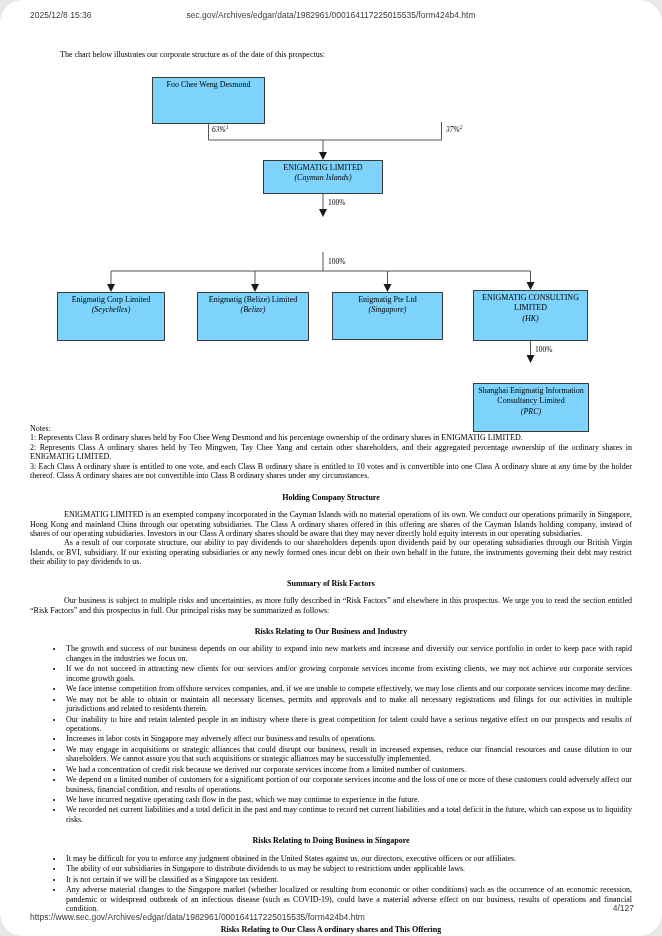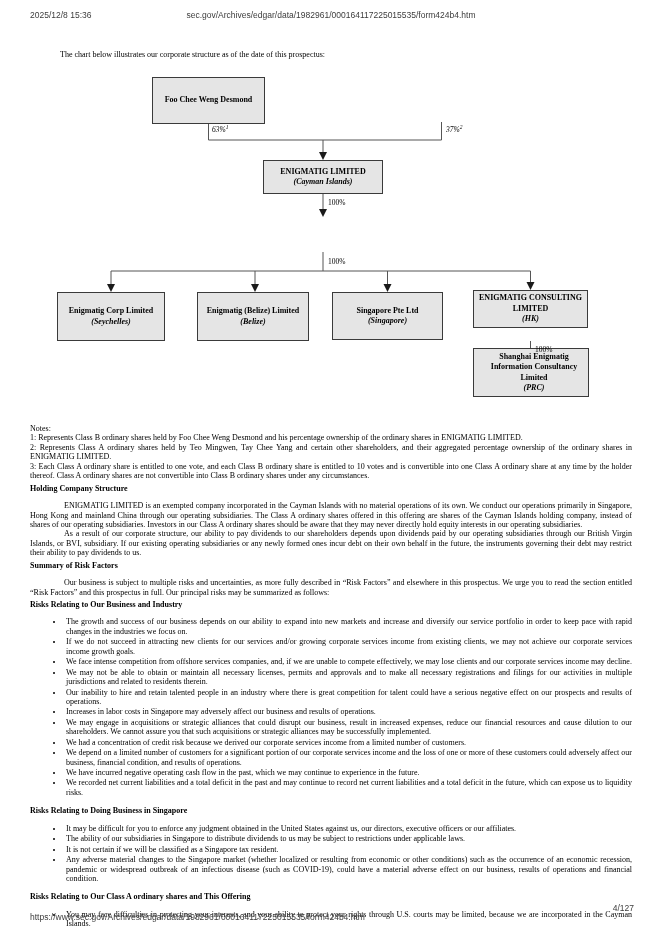--- a/index.html
+++ b/index.html
@@ -1,18 +1,18 @@
 <!DOCTYPE html>
 <html><head>
 <meta charset="utf-8">
 <style>
   html,body{margin:0;padding:0;background:#e8e8e8;}
   .page{
     position:relative;width:662px;height:936px;margin:0 auto;background:#ffffff;
-    font-family:"Liberation Serif","DejaVu Serif",serif;color:#000;overflow:hidden;
+    font-family:"Liberation Serif","DejaVu Serif",serif;color:#000;overflow:hidden;border-radius:23px;
   }
   
   .print-meta{
     position:absolute;left:0;right:0;font-family:"Liberation Sans","DejaVu Sans",sans-serif;
     font-size:8.5px;color:#3c3c3c;
   }
   .hdr{top:10px;}
   .ftr{top:903px;}
   .hdr .dt{position:absolute;left:30px;top:0;}
   .hdr .ttl{position:absolute;left:0;right:0;text-align:center;top:0;}
@@ -20,37 +20,37 @@
   .ftr .pg{position:absolute;right:28px;top:0;}
   
   .intro{
     position:absolute;left:30px;top:50px;width:602px;font-size:8px;line-height:1.25;
     text-indent:30px;margin:0;
   }
   
   .diagram{position:absolute;left:0;top:0;width:662px;height:420px;}
   .diagram svg{position:absolute;left:0;top:0;}
   .obox{
-    position:absolute;border:1px solid #3a3a3a;background:#e5e5e5;box-sizing:border-box;
-    display:flex;flex-direction:column;align-items:center;justify-content:center;
-    text-align:center;font-size:8px;line-height:1.3;padding:2px 4px;font-weight:bold;
+    position:absolute;border:1px solid #3a3a3a;background:#7dd3fc;box-sizing:border-box;
+    display:flex;flex-direction:column;align-items:center;justify-content:flex-start;
+    text-align:center;font-size:8px;line-height:1.3;padding:2px 4px;
   }
   .obox .jur{font-style:italic;}
   .pctlabel{position:absolute;font-size:7.5px;line-height:1;}
   .pctlabel.it{font-style:italic;}
   .pctlabel sup{font-size:5.5px;vertical-align:super;line-height:0;}
   
   .content{
     position:absolute;left:30px;top:424px;width:602px;font-size:8px;line-height:1.18;
     text-align:justify;
   }
   .content p{margin:0 0 0 0;}
   .notes-label{margin:0 0 9px 0;}
   .note-item{margin:0;}
-  h3{font-size:8px;margin:3px 0 8px 0;text-align:left;}
+  h3{font-size:8px;margin:12px 0 8px 0;text-align:center;}
   .bodypara{text-indent:34px;margin:0 0 9px 0;}
   ul{margin:4px 0 9px 0;padding:0 0 0 34px;list-style:disc outside;}
   li{margin:0 0 1px 0;padding-left:2px;}
 </style>
 </head>
 <body>
 
 <div class="page">
 
   <div class="print-meta hdr">
@@ -88,28 +88,28 @@
     </div>
     <div class="obox" style="left:57px;top:292px;width:108px;height:49px;">
       <span>Enigmatig Corp Limited</span>
       <span class="jur">(Seychelles)</span>
     </div>
     <div class="obox" style="left:197px;top:292px;width:112px;height:49px;">
       <span>Enigmatig (Belize) Limited</span>
       <span class="jur">(Belize)</span>
     </div>
     <div class="obox" style="left:332px;top:292px;width:111px;height:48px;">
-      <span>Singapore Pte Ltd</span>
+      <span>Enigmatig Pte Ltd</span>
       <span class="jur">(Singapore)</span>
     </div>
-    <div class="obox" style="left:473px;top:290px;width:115px;height:38px;">
+    <div class="obox" style="left:473px;top:290px;width:115px;height:51px;">
       <span>ENIGMATIG CONSULTING LIMITED</span>
       <span class="jur">(HK)</span>
     </div>
-    <div class="obox" style="left:473px;top:348px;width:116px;height:49px;padding-left:10px;">
+    <div class="obox" style="left:473px;top:383px;width:116px;height:49px;">
       <span>Shanghai Enigmatig Information Consultancy Limited</span>
       <span class="jur">(PRC)</span>
     </div>
 
     <div class="pctlabel it" style="left:212px;top:126px;"><span>63%</span><sup>1</sup></div>
     <div class="pctlabel it" style="left:446px;top:126px;"><span>37%</span><sup>2</sup></div>
     <div class="pctlabel" style="left:328px;top:199px;">100%</div>
     <div class="pctlabel" style="left:328px;top:258px;">100%</div>
     <div class="pctlabel" style="left:535px;top:346px;">100%</div>
   </div>

